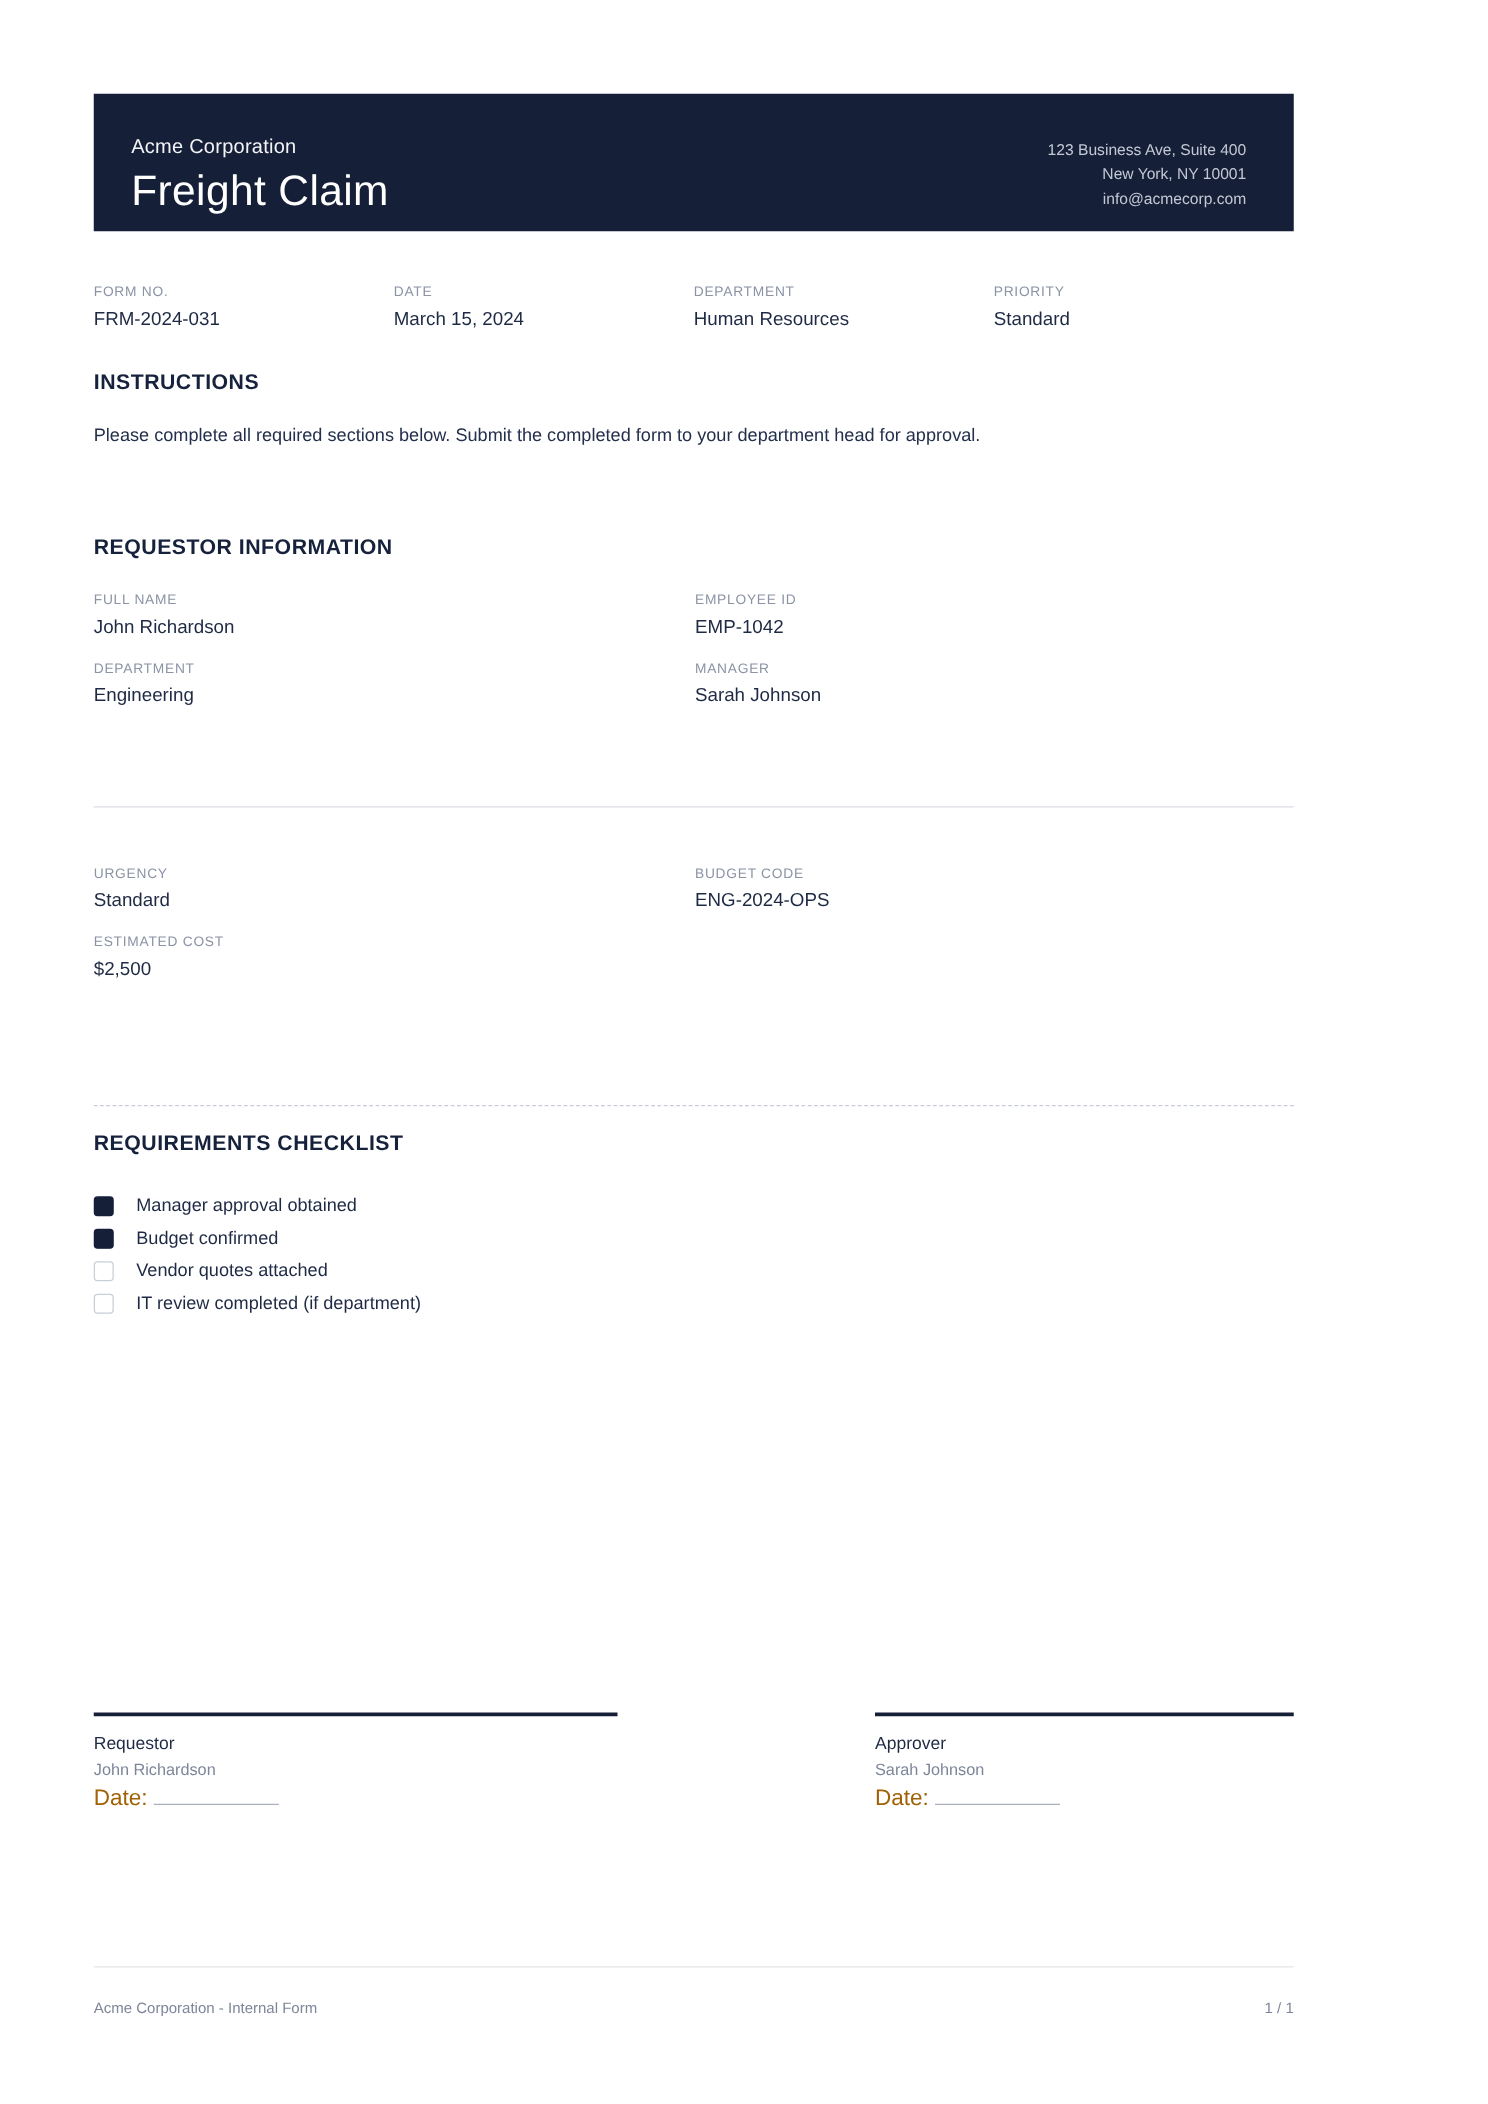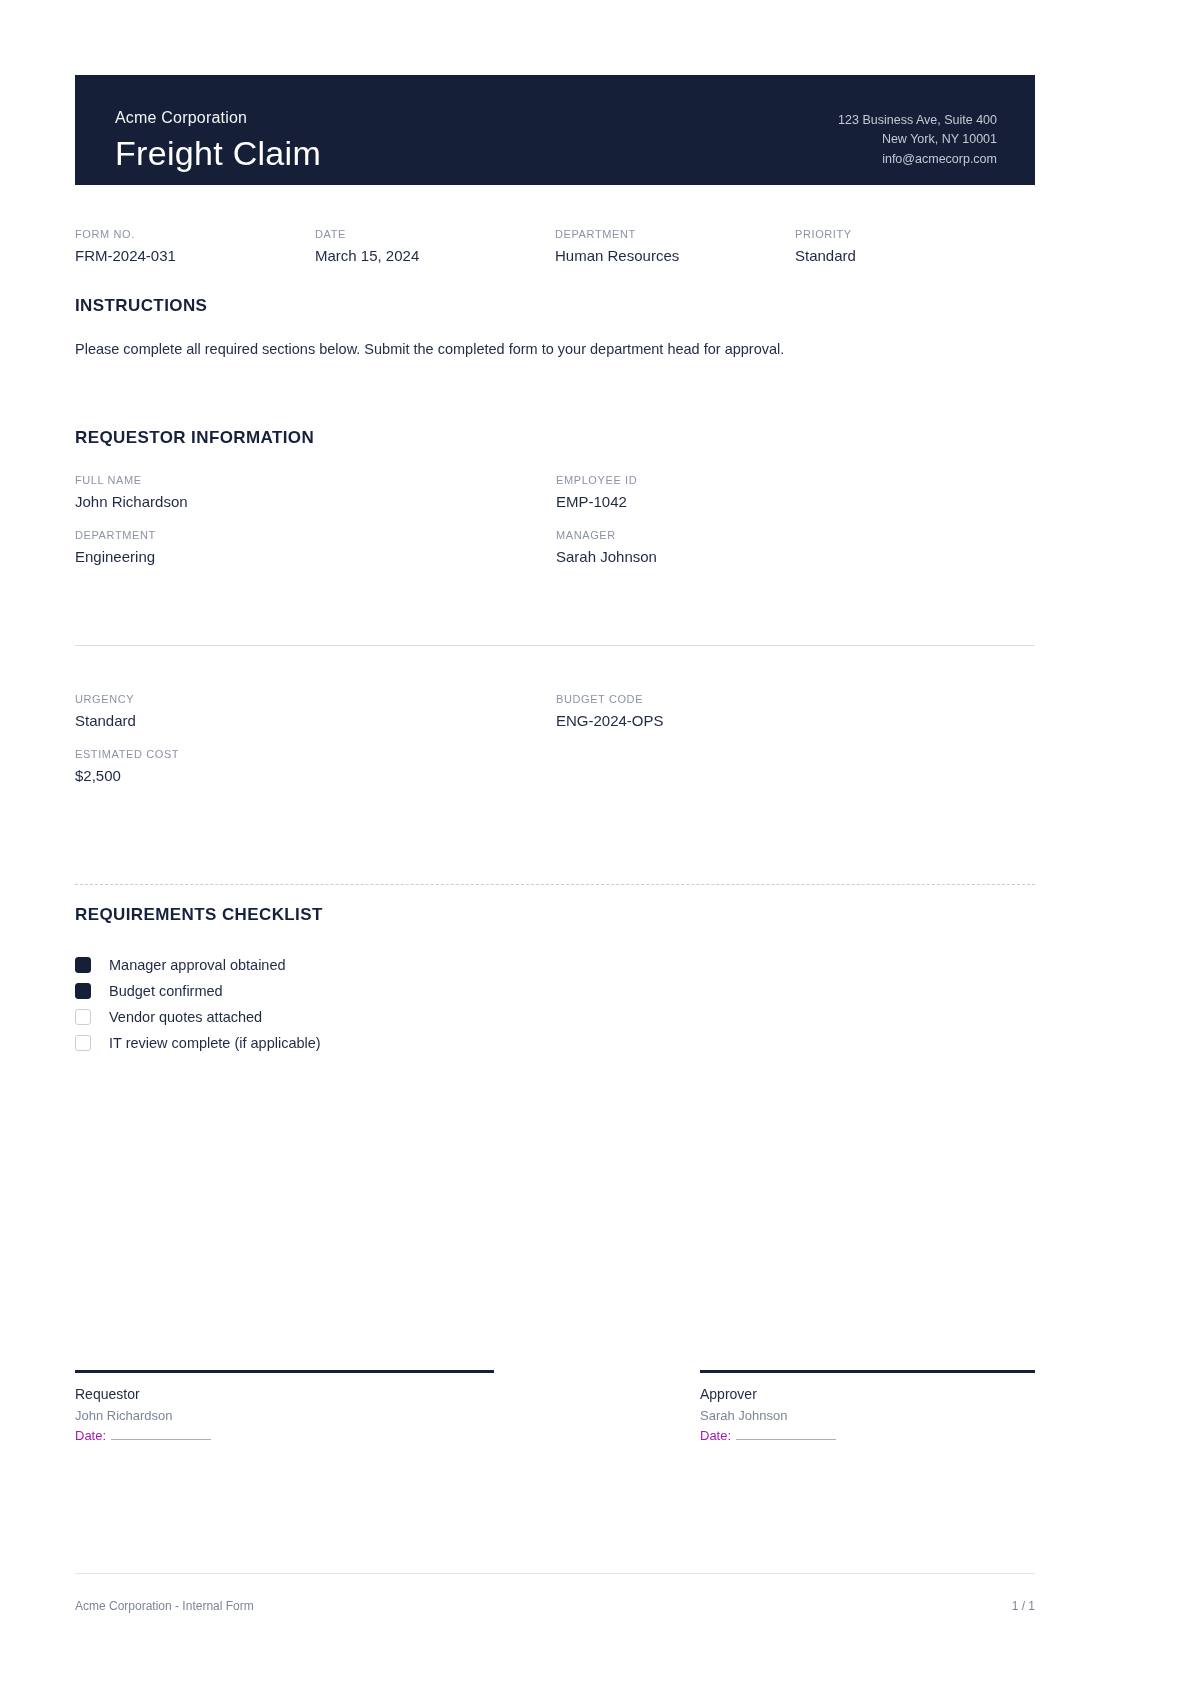--- a/index.html
+++ b/index.html
@@ -12,21 +12,21 @@
     background: #ffffff;
     overflow: hidden;
   }
   .abs { position: absolute; left: 75px; width: 960px; }
 
   
   .header-box {
     top: 75px;
     height: 110px;
     background: #161f38;
-    padding: 34px 40px;
+    padding: 34px 30px;
   }
   .company-name {
     color: #f2f4f7;
     font-size: 16px;
     font-weight: 400;
     letter-spacing: 0.2px;
   }
   .doc-title {
     color: #ffffff;
     font-size: 34px;
@@ -118,21 +118,21 @@
   .sig-col {
     position: absolute;
     top: 0;
     border-top: 3px solid #161f38;
     padding-top: 13px;
   }
   .sig-col.left  { left: 0; width: 419px; }
   .sig-col.right { left: 625px; width: 335px; }
   .sig-role { font-size: 14px; font-weight: 400; color: #1e2a44; }
   .sig-name { font-size: 13px; color: #7d8699; margin-top: 6px; }
-  .sig-date { font-size: 13px; color: #a21caf; margin-top: 5px; }
+  .sig-date { font-size: 18px; color: #a16207; margin-top: 5px; }
   .date-line {
     display: inline-block;
     width: 100px;
     border-bottom: 1.5px solid #aab0bc;
     height: 11px;
     margin-left: 5px;
   }
 
   
   .footer {
@@ -235,21 +235,21 @@
       <div class="check-item">
         <span class="checkbox checked"></span>
         <span class="check-label">Budget confirmed</span>
       </div>
       <div class="check-item">
         <span class="checkbox"></span>
         <span class="check-label">Vendor quotes attached</span>
       </div>
       <div class="check-item">
         <span class="checkbox"></span>
-        <span class="check-label">IT review complete (if applicable)</span>
+        <span class="check-label">IT review completed (if department)</span>
       </div>
     </div>
   </div>
 
   <div class="abs signature-row">
     <div class="sig-col left">
       <div class="sig-role">Requestor</div>
       <div class="sig-name">John Richardson</div>
       <div class="sig-date"><span>Date:</span><span class="date-line"></span></div>
     </div>

